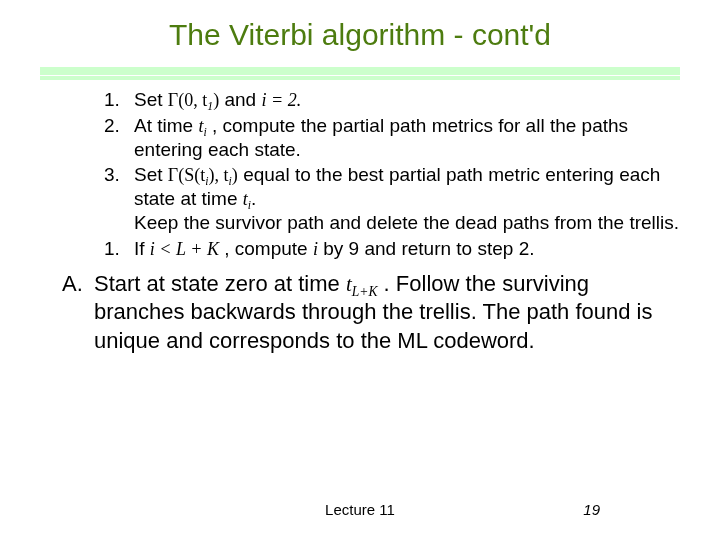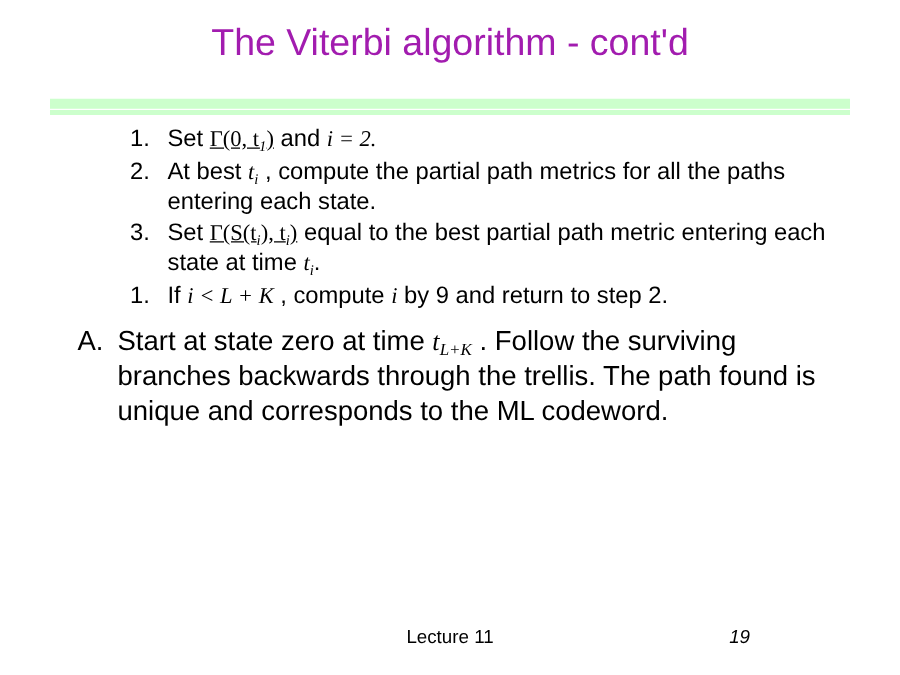--- a/index.html
+++ b/index.html
@@ -13,24 +13,24 @@
     overflow: hidden;
   }
   .slide {
     width: 720px;
     height: 540px;
     position: relative;
     box-sizing: border-box;
     padding: 18px 40px 0 40px;
   }
   .title {
-    color: #a21caf;
+    color: #4d7c0f;
     font-size: 30px;
     text-align: center;
-    margin: 0 0 24px 0;
+    margin: 0 0 12px 0;
     font-weight: normal;
   }
   .rule {
     height: 18px;
     width: 100%;
     position: relative;
     margin-bottom: 6px;
   }
   .rule .bar {
     position: absolute;
@@ -70,21 +70,20 @@
   .math {
     font-family: "Times New Roman", Times, serif;
     font-style: italic;
     font-size: 0.95em;
     text-align: center;
   }
   .mathup {
     font-family: "Times New Roman", Times, serif;
     font-style: normal;
     font-size: 0.95em;
-    text-decoration: underline;
   }
   .sub {
     font-size: 0.65em;
     position: relative;
     top: 0.35em;
     font-style: italic;
     font-family: "Times New Roman", Times, serif;
   }
   .footer {
     position: absolute;
@@ -123,34 +122,35 @@
           <span>Set </span>
           <span class="mathup"><span>Γ(0, t</span><span class="sub">1</span><span>)</span></span>
           <span> and </span>
           <span class="math">i = 2.</span>
         </div>
       </div>
 
       <div class="li">
         <div class="num">2.</div>
         <div class="txt">
-          <span>At best </span>
+          <span>At time </span>
           <span class="math"><span>t</span><span class="sub">i</span></span>
           <span> , compute the partial path metrics for all the paths entering each state.</span>
         </div>
       </div>
 
       <div class="li">
         <div class="num">3.</div>
         <div class="txt">
           <span>Set </span>
           <span class="mathup"><span>Γ(S(t</span><span class="sub">i</span><span>), t</span><span class="sub">i</span><span>)</span></span>
           <span> equal to the best partial path metric entering each state at time </span>
           <span class="math"><span>t</span><span class="sub">i</span></span><span>.</span>
           <br>
+          <span>Keep the survivor path and delete the dead paths from the trellis.</span>
         </div>
       </div>
 
       <div class="li">
         <div class="num">1.</div>
         <div class="txt">
           <span>If </span>
           <span class="math">i &lt; L + K</span>
           <span> , compute </span>
           <span class="math">i</span>

